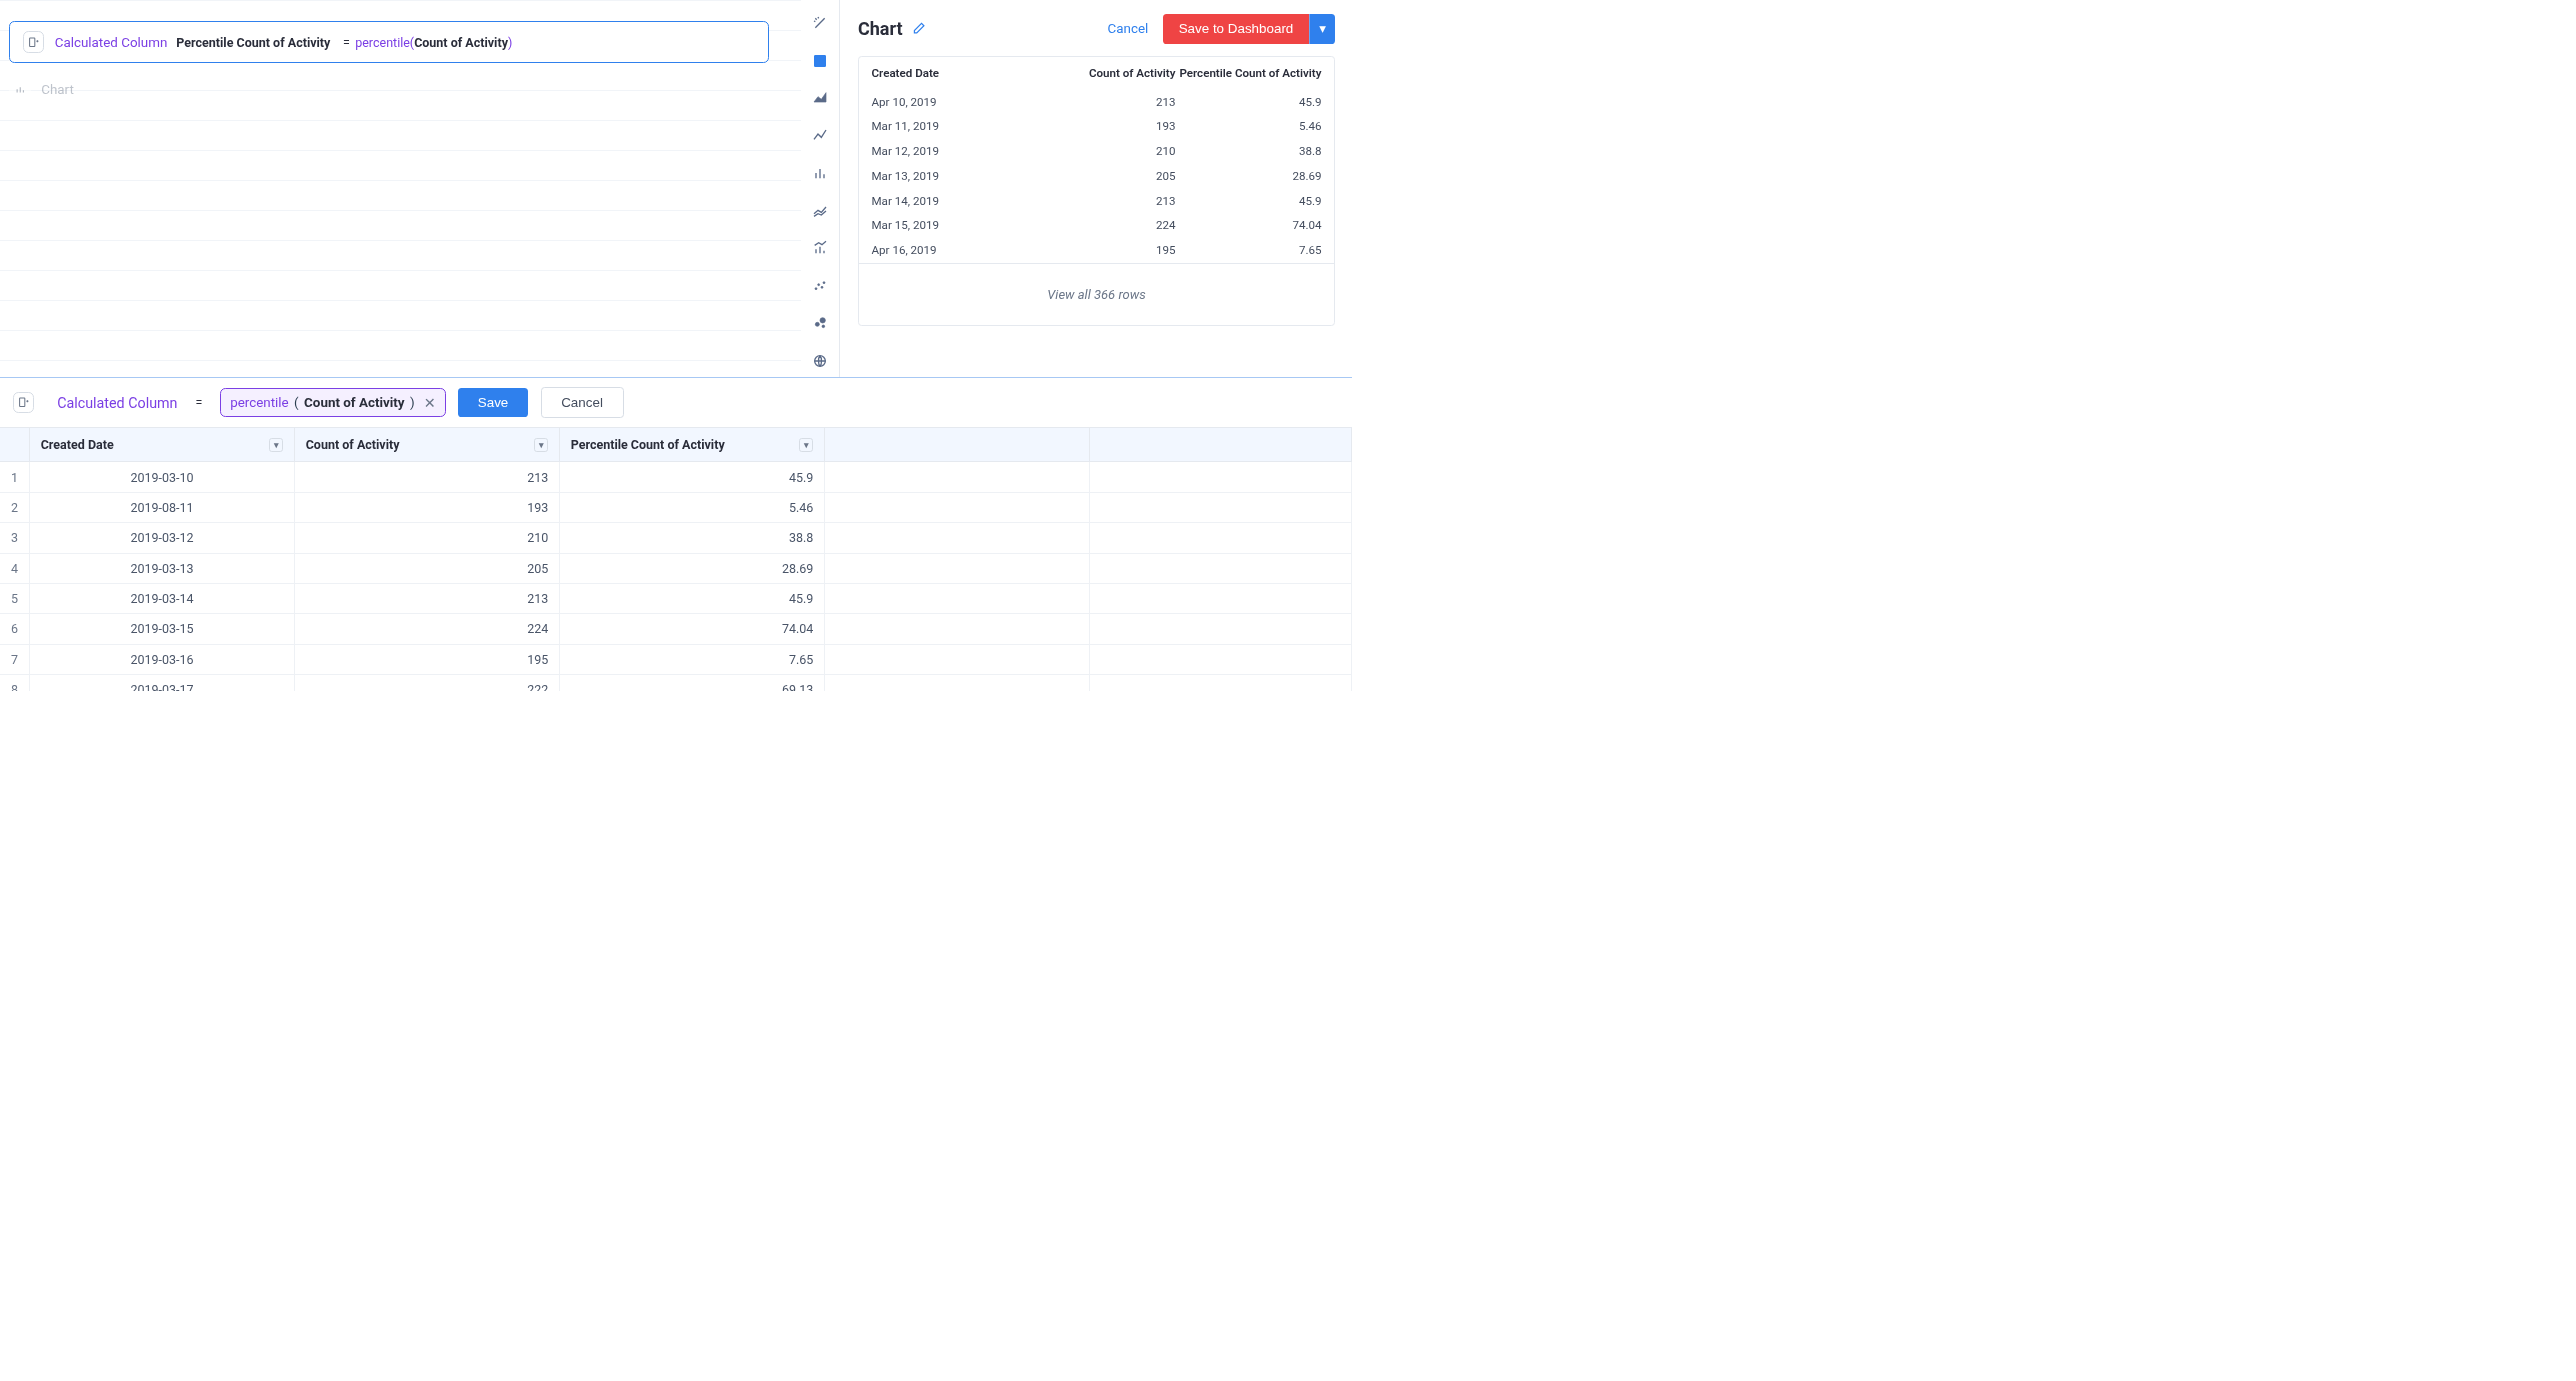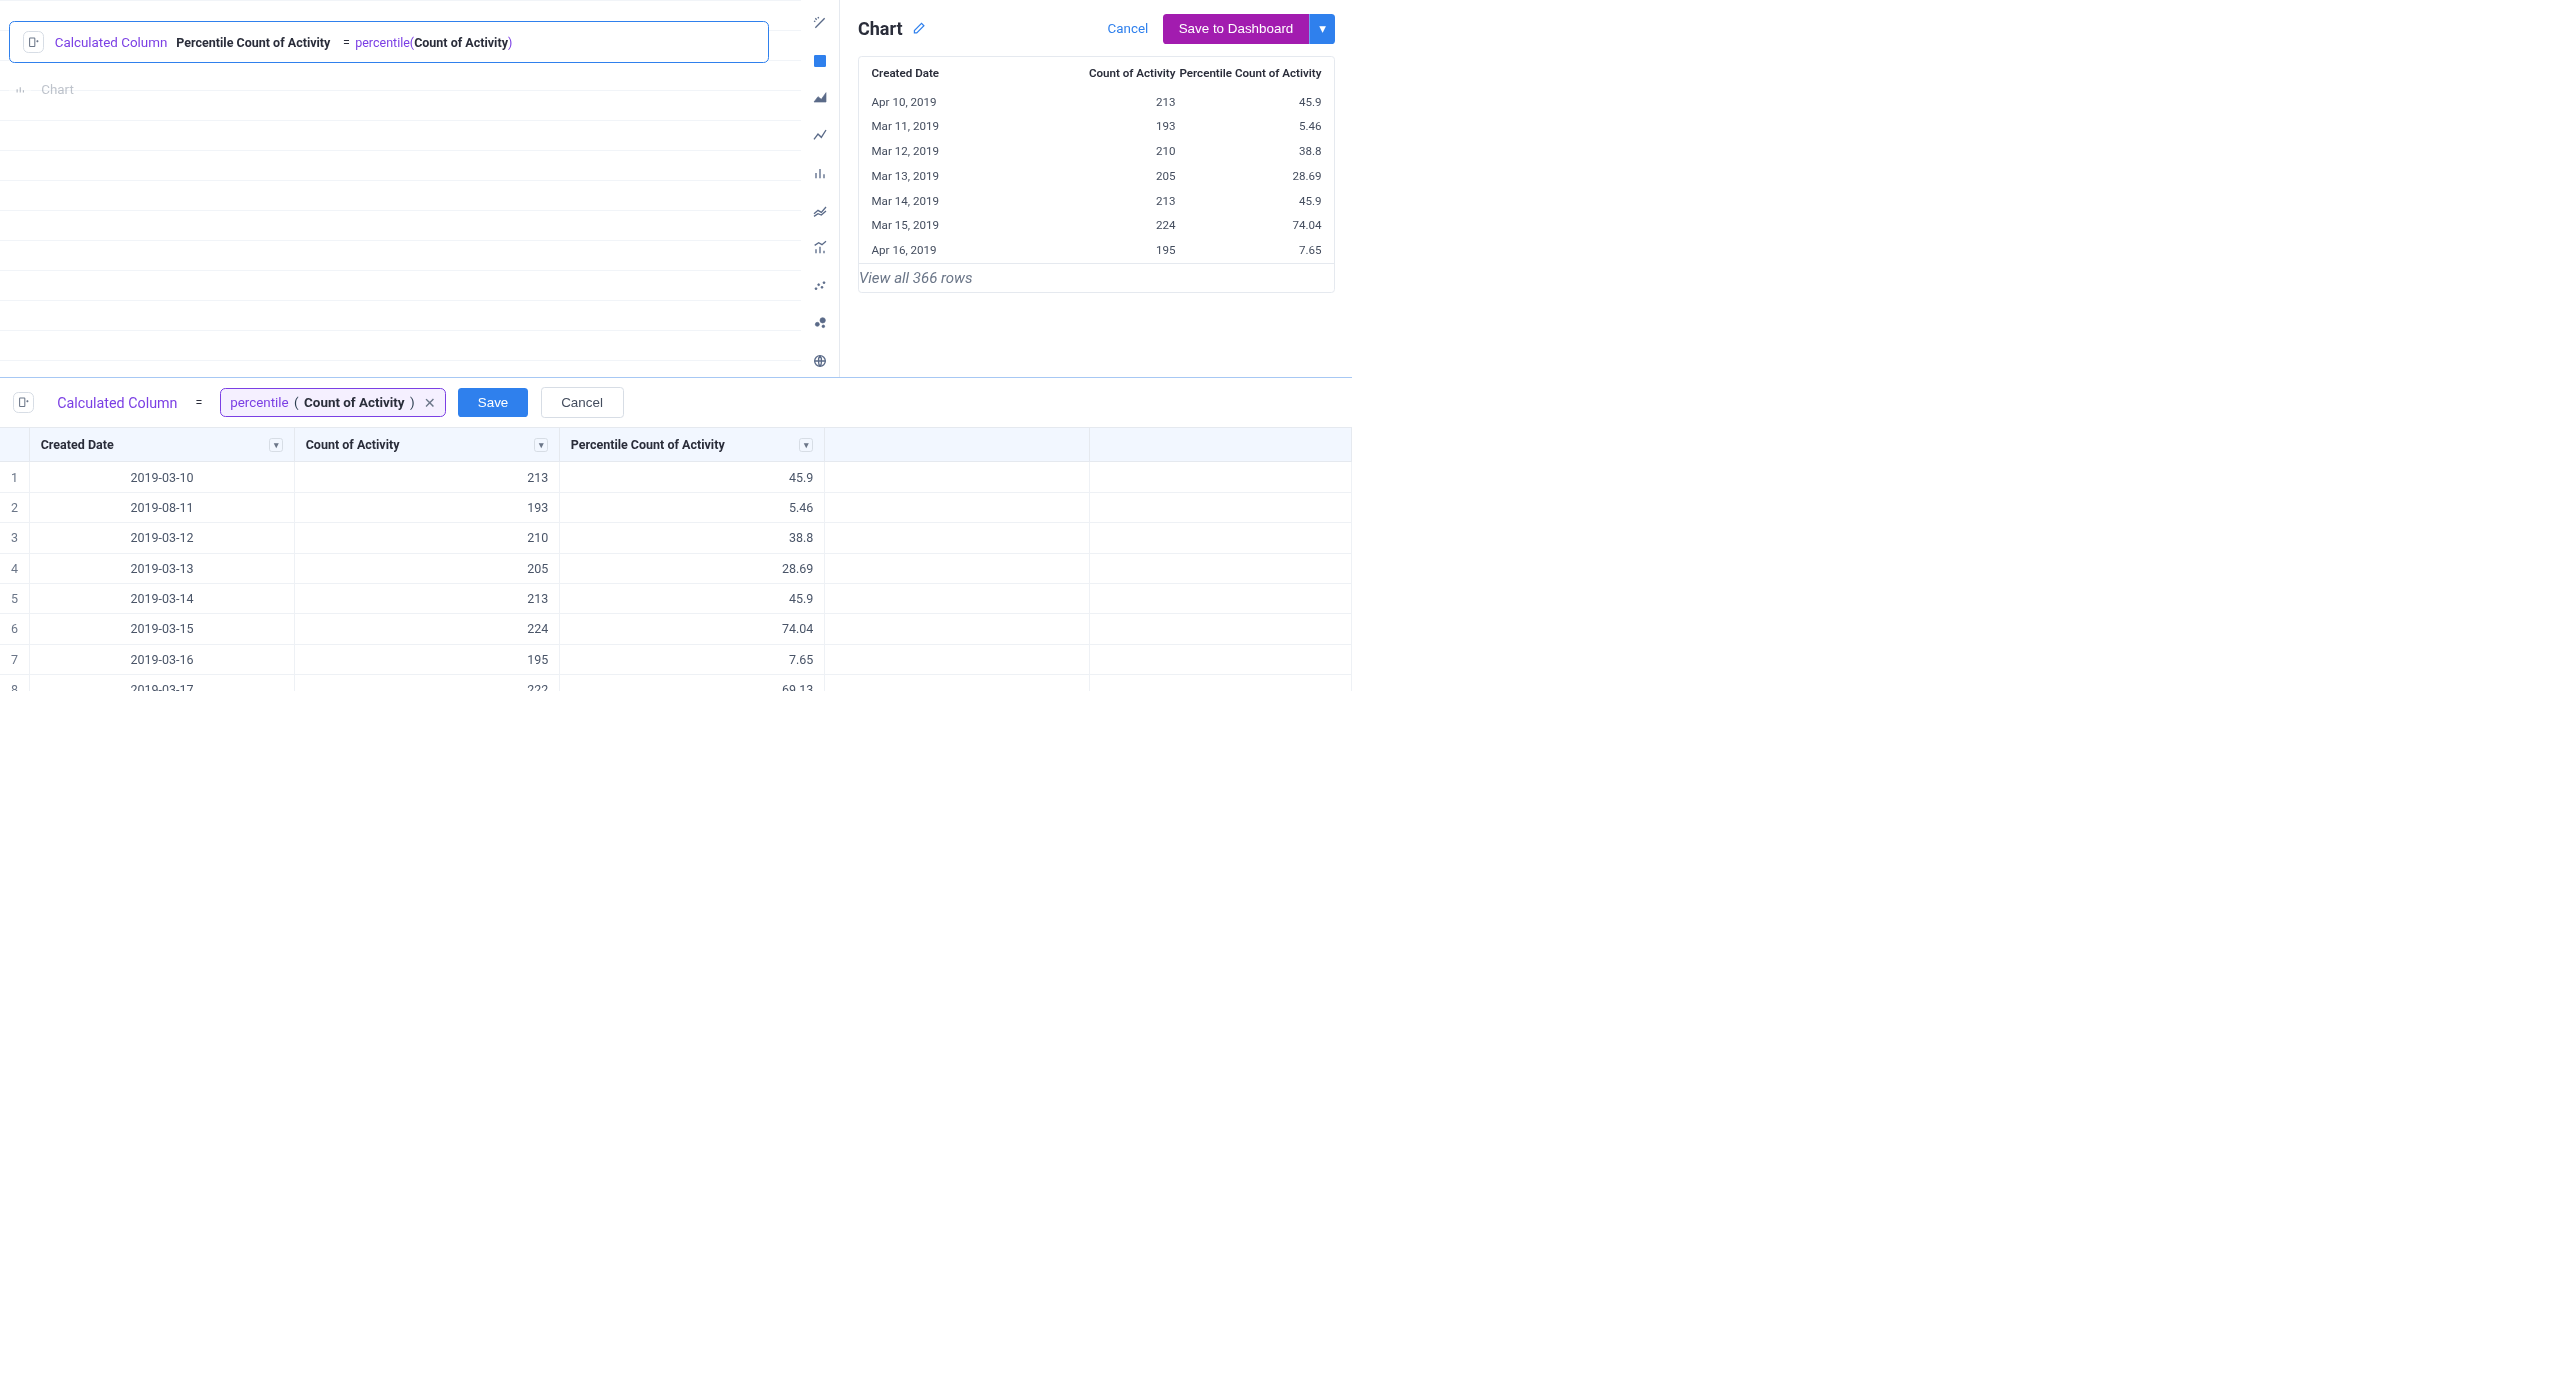--- a/index.html
+++ b/index.html
@@ -86,31 +86,31 @@
   .rail-item.active svg rect, .rail-item.active svg line, .rail-item.active svg path, .rail-item.active svg circle { stroke:#2f80ed; fill:#2f80ed; }
   .rail-item svg * { stroke:#5a6a88; }
   .chart-body { flex:1; padding: 14.3px 18px; position:relative; }
   .chart-header { display:flex; align-items:center; justify-content:space-between; margin-bottom: 12.5px;}
   .chart-title { font-size: 18px; font-weight:700; color:#2a2d3a; display:flex; align-items:center; gap:9px; }
   .chart-title .pencil { color:#2f80ed; }
   .chart-actions { display:flex; align-items:center; gap:14.3px; }
   .link-btn { color:#2f80ed; cursor:pointer; font-size:13.4px; }
   .save-dash-group { display:flex; }
   .save-dash {
-    background:#a21caf; color:#fff; border:none; padding:7.2px 16px; font-size:13.4px; border-radius:3.6px 0 0 3.6px; cursor:pointer;
+    background:#ef4444; color:#fff; border:none; padding:7.2px 16px; font-size:13.4px; border-radius:3.6px 0 0 3.6px; cursor:pointer;
   }
   .save-dash-caret { background:#2f80ed; color:#fff; border:none; border-left:0.9px solid rgba(255,255,255,.3); padding:7.2px 9px; border-radius:0 3.6px 3.6px 0; cursor:pointer; }
 
   .preview-table { border:0.9px solid #e5e9ef; border-radius:3.6px; }
   .preview-head { display:flex; padding:9px 12.5px; font-weight:600; color:#2a2d3a; font-size:11.6px; }
   .preview-row { display:flex; padding:5.4px 12.5px; font-size:11.6px; color:#444d5e; }
   .pcol1 { flex: 0 0 152px; }
   .pcol2 { flex: 0 0 152px; text-align:right; }
   .pcol3 { flex: 1; text-align:right; }
-  .preview-footer { padding:5px 0; font-style:italic; color:#6b7688; font-size:15px; border-top:0.9px solid #e5e9ef; cursor:pointer;}
+  .preview-footer { text-align:center; padding:23px 0; font-style:italic; color:#6b7688; font-size:13px; border-top:0.9px solid #e5e9ef; cursor:pointer;}
 
   
   .bottom {
     position:absolute; left:0; top:377px; width:1352px; border-top:1.8px solid #a7c8f4;
   }
   .editor-bar {
     display:flex; align-items:center; padding:9px 12.5px; gap:12.5px; border-bottom:0.9px solid #e5e9ef;
   }
   .editor-label { color:#7b3fe4; font-size:14.3px; }
   .formula-box {

